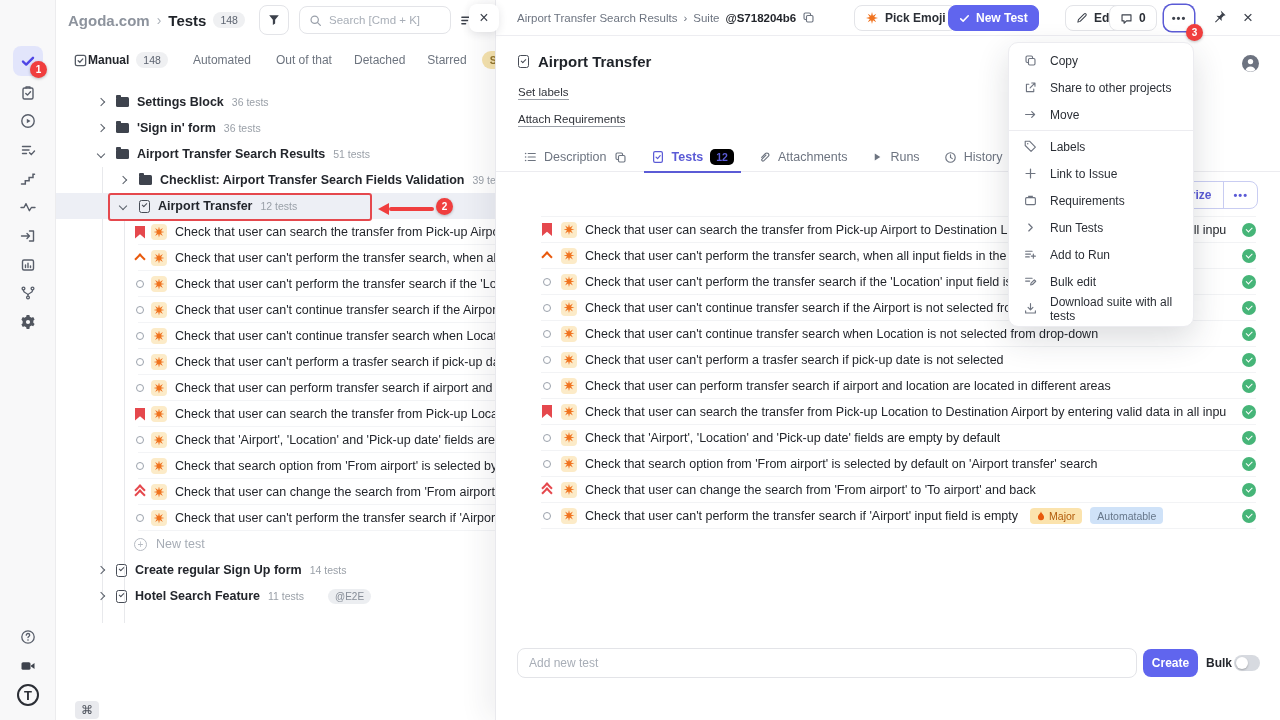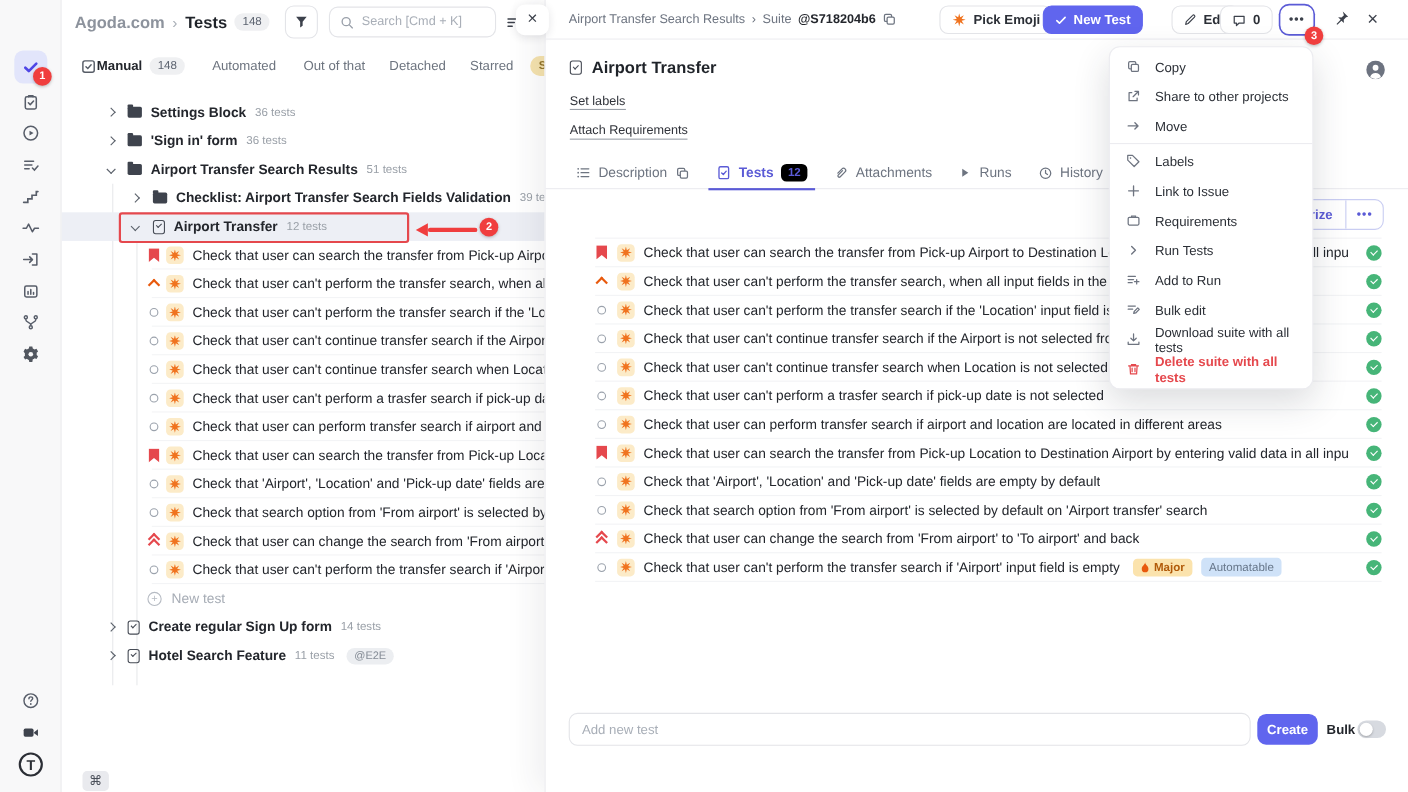--- a/index.html
+++ b/index.html
@@ -28,21 +28,21 @@
   .lp-tab.first{color:#23262c;font-weight:700}
   .sev-pill{background:#f6e3ae;color:#93752c;border-radius:9px;font-size:10.5px;padding:3px 8px;font-weight:600}
 
   
   .tree{position:absolute;left:0;top:89px;right:0}
   .trow{height:26px;display:flex;align-items:center;font-size:12.5px;white-space:nowrap;position:relative}
   .trow .cnt{font-size:10.5px;color:#9aa0a8;margin-left:8px}
   .trow .lbl{color:#23262c;font-weight:600;margin-left:8px}
   .trow .lbl.norm{font-weight:400}
   .trow.selected{background:#edeff5}
-  .tag-pill{background:#eceef1;color:#858c96;border-radius:9px;font-size:10px;padding:2px 7px;margin-left:11px}
+  .tag-pill{background:#eceef1;color:#858c96;border-radius:9px;font-size:10px;padding:2px 7px;margin-left:24px}
   .tw-chev{width:6px;height:6px;border-right:1.6px solid #5a606a;border-bottom:1.6px solid #5a606a;transform:rotate(-45deg);flex:none}
   .tw-chev.down{transform:rotate(45deg)}
   .guide{position:absolute;width:1px;background:#e8e9ec}
   .t-sep{position:absolute;left:82px;right:0;bottom:0;height:1px;background:#f3f4f6}
 
   .ico-folder{position:relative;width:13px;height:10px;background:#3e434d;border-radius:1.5px;flex:none}
   .ico-folder::before{content:"";position:absolute;top:-2px;left:0;width:5px;height:3px;background:#3e434d;border-radius:1px 1px 0 0}
   .ico-doc{position:relative;width:11px;height:13px;border:1.5px solid#474c56;border-radius:2.5px;flex:none}
   .ico-doc::after{content:"";position:absolute;left:1.5px;top:2.5px;width:4px;height:2px;border-left:1.4px solid #474c56;border-bottom:1.4px solid #474c56;transform:rotate(-45deg)}
 
@@ -86,21 +86,21 @@
   .summarize{position:absolute;right:22px;top:181px;height:28px;border:1px solid #c9cdf2;border-radius:8px;display:flex;align-items:stretch;overflow:hidden}
   .summarize .s1{display:flex;align-items:center;padding:0 12px;color:#5b5bd6;font-size:12px;font-weight:600;border-right:1px solid #c9cdf2}
   .summarize .s2{display:flex;align-items:center;padding:0 9px;color:#5b5bd6;font-size:11px;font-weight:700;letter-spacing:1px}
 
   .tests-list{position:absolute;left:45px;right:24px;top:216px;border-top:1px solid #f2f3f5}
   .rrow{height:26px;display:flex;align-items:center;gap:8px;border-bottom:1px solid #f2f3f5;font-size:12.5px;color:#23262c;white-space:nowrap}
   .rrow .txt{overflow:hidden;text-overflow:clip}
   .rrow .spacer{flex:1}
   .okcheck{width:14px;height:14px;border-radius:50%;background:#46b578;position:relative;flex:none}
   .okcheck::after{content:"";position:absolute;left:3.5px;top:4px;width:5px;height:2.5px;border-left:1.6px solid #fff;border-bottom:1.6px solid #fff;transform:rotate(-45deg)}
-  .badge-major{background:#fbe3ad;color:#b15a09;border-radius:4px;font-size:10.5px;font-weight:700;height:16px;display:inline-flex;align-items:center;gap:4px;padding:0 7px;margin-left:4px}
+  .badge-major{background:#fbe3ad;color:#b15a09;border-radius:4px;font-size:10.5px;font-weight:400;height:16px;display:inline-flex;align-items:center;gap:4px;padding:0 7px;margin-left:4px}
   .badge-auto{background:#cfe2f8;color:#67778a;border-radius:4px;font-size:10.5px;height:17px;display:inline-flex;align-items:center;padding:0 7px}
 
   .d-footer-input{position:absolute;left:21px;top:648px;width:620px;height:30px;border:1px solid #e3e4e8;border-radius:8px;font-size:12px;color:#23262c;padding:0 11px;outline:none;font-family:"Liberation Sans",sans-serif}
   .d-footer-input::placeholder{color:#a8aeb7}
   .create-btn{position:absolute;left:647px;top:649px;width:55px;height:28px;background:#6065ee;border-radius:8px;color:#fff;font-size:12px;font-weight:600;display:flex;align-items:center;justify-content:center}
   .bulk-lbl{position:absolute;left:710px;top:656px;font-size:12px;font-weight:700;color:#23262c}
   .toggle{position:absolute;left:738px;top:655px;width:26px;height:16px;border-radius:9px;background:#d7dae0}
   .toggle::after{content:"";position:absolute;left:2px;top:2px;width:12px;height:12px;background:#fff;border-radius:50%;box-shadow:0 1px 2px rgba(0,0,0,.25)}
   .avatar{position:absolute;right:21px;top:55px}
 
@@ -769,21 +769,13 @@
     <span>Bulk edit</span>
   </div>
   <div class="mi">
     <span class="mico">
         <svg width="13" height="13" viewBox="0 0 16 16" fill="none" stroke="#6e7480" stroke-width="1.4" stroke-linecap="round" stroke-linejoin="round">
           <path d="M8 2v7.2M5 6.7L8 9.7l3-3M2 11v2.5h12V11"></path>
         </svg>
       </span>
     <span>Download suite with all tests</span>
   </div>
-  <div class="mi danger">
-    <span class="mico">
-        <svg width="13" height="13" viewBox="0 0 16 16" fill="none" stroke="#e5484d" stroke-width="1.4" stroke-linecap="round">
-          <path d="M2.5 4.5h11M5.8 4.5V3h4.4v1.5M4 4.5l.6 9h6.8l.6-9M6.4 7v4M9.6 7v4"></path>
-        </svg>
-      </span>
-    <span>Delete suite with all tests</span>
-  </div>
 </div>
 
 </body></html>

